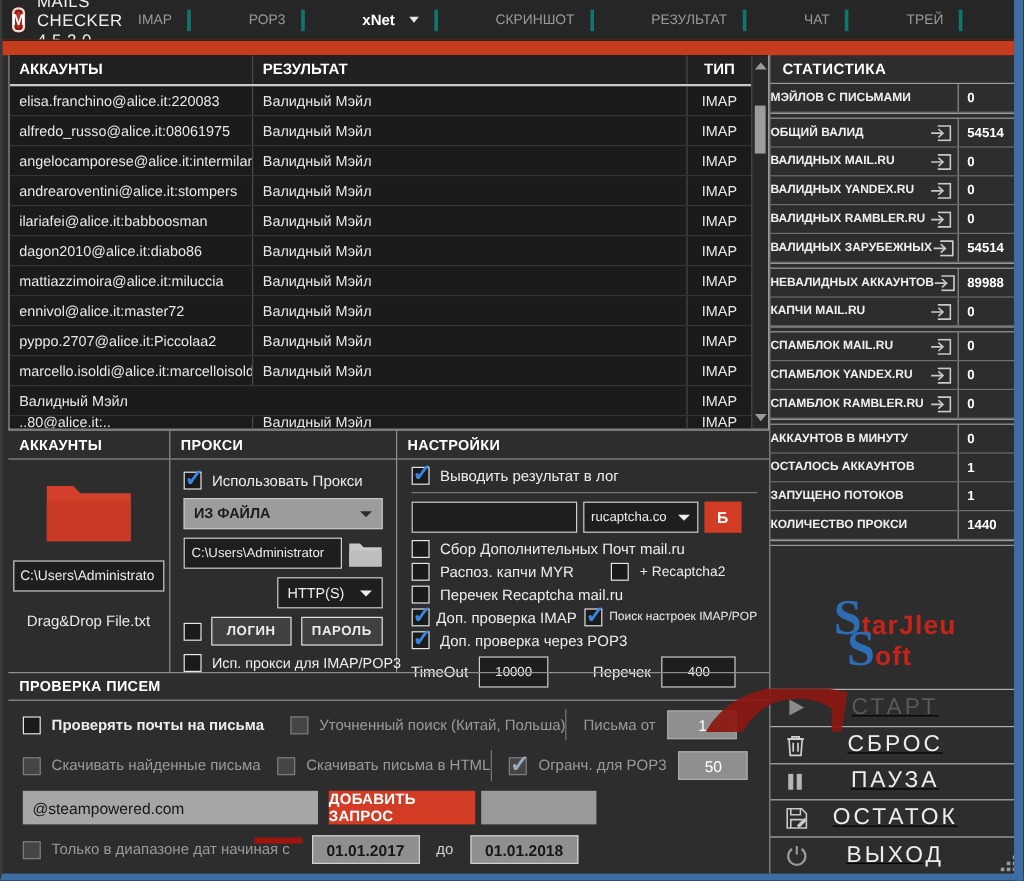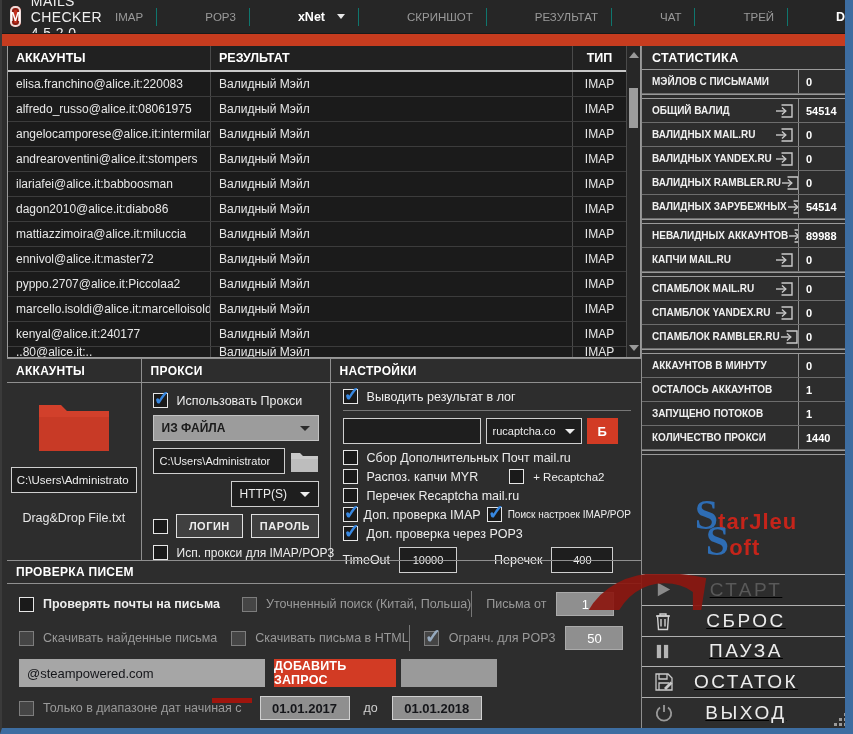--- a/index.html
+++ b/index.html
@@ -10,21 +10,21 @@
     overflow:hidden; }
   
   .titlebar{ position:absolute; top:0; left:-2px; width:853px; height:33px; background:#262626;
     display:flex; align-items:center; padding:0 10px; }
   .logo{ width:21px; height:21px; background:#c3301f; border-radius:5px; color:#fff; font-weight:bold;
     font-size:13px; display:flex; align-items:center; justify-content:center;
     box-shadow:inset 0 0 0 2px rgba(255,255,255,.85), inset 0 0 0 4px #8f1d12; margin-right:10px; }
   .apptitle{ color:#f0f0f0; font-size:14px; letter-spacing:.4px; }
   .menu{ display:flex; align-items:center; margin-left:auto; height:100%; }
   .menu-item{ color:#9a9a9a; font-size:11.5px; padding:0 13px; display:flex; align-items:center; gap:12px; height:18px; cursor:default; }
-  .menu-item + .menu-item{ border-left:1px solid #0f766e;padding-left:48px; }
+  .menu-item + .menu-item{ border-left:3px solid #0f766e;padding-left:48px; }
   .menu-item.bright{ color:#ffffff; font-weight:bold; font-size:12.5px; }
   .mcaret{ display:none; width:0; height:0; border-left:4.5px solid transparent; border-right:4.5px solid transparent; border-top:5px solid #e8e8e8; }
   .mcaret.show{ display:block; }
   .win-controls{ display:flex; align-items:center; gap:24px; border-left:1px solid #4a4a4a; padding-left:20px; margin-left:6px; }
   .wbtn{ color:#dcdcdc; font-size:13px; line-height:13px; cursor:default; }
   
   .progress{ position:absolute; top:33px; left:0; width:843px; height:13px; background:#c63c1f; border-top:1px solid #1a1a1a; }
   
   .main{ position:absolute; top:46px; left:5px; width:843px; height:564px; }
   
@@ -96,21 +96,21 @@
   .q-add{ width:122px; height:28px; font-size:12.5px; margin-left:9px; letter-spacing:.2px; }
   .q-extra{ width:96px; height:28px; background:#9a9a9a; margin-left:5px; }
   .kw-input{ width:202px; height:26px; background:#9a9a9a; color:#f5f5f5; font-size:13px; display:flex; align-items:center; padding:0 8px; }
   
   .right{ position:absolute; left:634px; top:0; width:209px; height:682px; border-left:1px solid #8f8f8f; }
   .stats{ position:absolute; top:0; left:0; right:0; }
   .stats-head{ height:24px; border-bottom:1px solid #9a9a9a; color:#fff; font-weight:bold; font-size:12.5px; display:flex; align-items:center; padding-left:10px; letter-spacing:.4px; }
   .gsep{ display:none; height:5px; border-top:1px solid #9a9a9a; border-bottom:1px solid #9a9a9a; }
   .gsep.show{ display:block; }
   .stat-row{ display:flex; height:24px; border-bottom:1px solid #6d6d6d; align-items:stretch; }
-  .stat-label{ flex:1; display:flex; align-items:center; color:#f0f0f0; font-size:10px; font-weight:bold; padding-left:10px; min-width:0; white-space:nowrap; overflow:hidden; }
+  .stat-label{ flex:1; display:flex; align-items:center; color:#f0f0f0; font-size:10px; font-weight:bold; min-width:0; white-space:nowrap; overflow:hidden; }
   .exp-ic{ display:none; margin-left:auto; margin-right:5px; align-items:center; }
   .exp-ic.show{ display:flex; }
   .stat-val{ width:52px; flex:none; border-left:1px solid #8f8f8f; color:#fff; font-size:11px; font-weight:bold; display:flex; align-items:center; padding-left:7px; }
   .stats-tail{ height:5px; border-top:1px solid #9a9a9a; border-bottom:1px solid #9a9a9a; }
   
   .brand{ position:absolute; top:448px; left:0; right:0; text-align:center; line-height:1; }
   .b-s{ color:#2e6db4; font-size:42px; font-weight:bold; font-family:"Liberation Serif", serif; }
   .b-rest{ color:#c5241a; font-size:22px; font-weight:bold; letter-spacing:1px; }
   .b-line2{ margin-top:-16px; margin-left:-26px; }
   
@@ -259,21 +259,20 @@
                 <div class="td c-type">IMAP</div>
               </div>
 
               <div class="trow">
                 <div class="td c-acc">marcello.isoldi@alice.it:marcelloisold</div>
                 <div class="td c-res">Валидный Мэйл</div>
                 <div class="td c-type">IMAP</div>
               </div>
 
               <div class="trow">
-                <div class="td c-acc">kenyal@alice.it:240177</div>
                 <div class="td c-res">Валидный Мэйл</div>
                 <div class="td c-type">IMAP</div>
               </div>
 
               <div class="trow clipped">
                 <div class="td c-acc">..80@alice.it:..</div>
                 <div class="td c-res">Валидный Мэйл</div>
                 <div class="td c-type">IMAP</div>
               </div>
 

